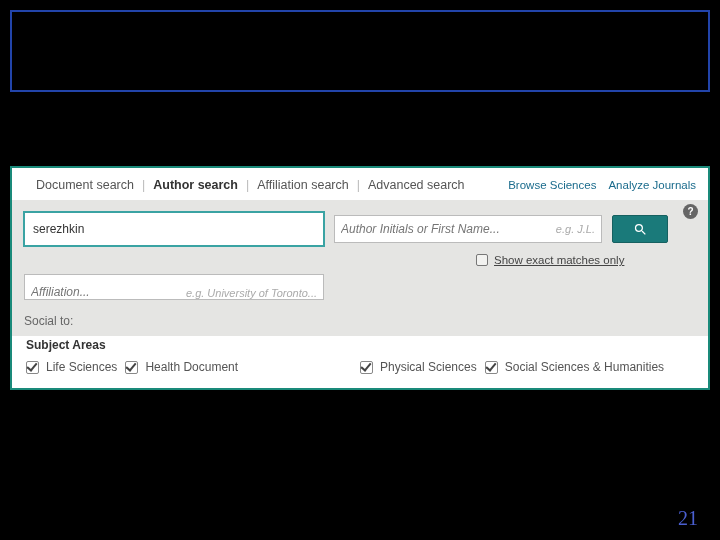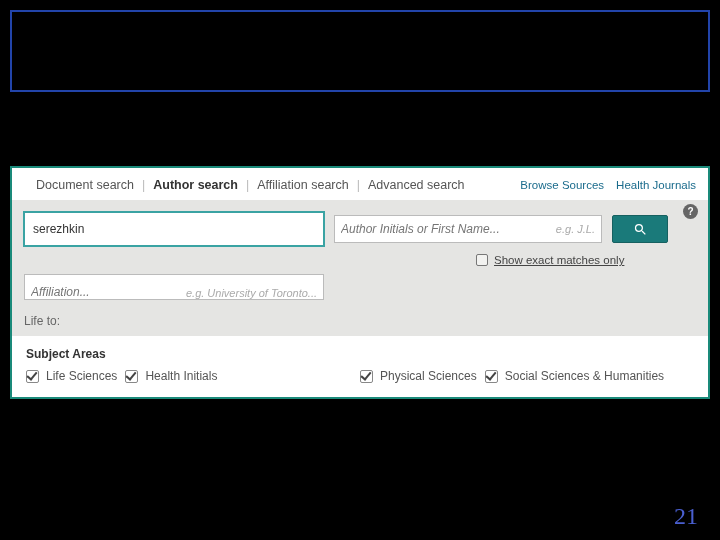--- a/index.html
+++ b/index.html
@@ -170,21 +170,21 @@
     font-style: italic;
     font-size: 11px;
   }
   .limit-row {
     font-size: 12px;
     color: #666;
     margin-top: 14px;
   }
   .subject-area {
     background: #fff;
-    padding: 11px 14px 14px 14px;
+    padding: 2px 14px 14px 14px;
   }
   .sa-title {
     font-size: 12px;
     font-weight: bold;
     color: #333;
     margin-bottom: 8px;
   }
   .sa-grid {
     display: flex;
   }
@@ -219,42 +219,42 @@
     height: 8px;
     border: solid #444;
     border-width: 0 2px 2px 0;
     transform: rotate(40deg);
   }
   .page-num {
     position: absolute;
     right: 22px;
     bottom: 10px;
     color: #4a5fd0;
-    font-size: 24px;
+    font-size: 20px;
     font-family: "Times New Roman", serif;
   }
 </style>
 </head>
 <body>
 
 <div class="top-box"></div>
 
 <div class="panel">
 
   <div class="tabs-row">
     <span class="tab">Document search</span>
     <span class="tab-sep">|</span>
     <span class="tab active">Author search</span>
     <span class="tab-sep">|</span>
     <span class="tab">Affiliation search</span>
     <span class="tab-sep">|</span>
     <span class="tab">Advanced search</span>
     <span class="tabs-spacer"></span>
-    <span class="hlink">Browse Sources</span>
-    <span class="hlink">Health Journals</span>
+    <span class="hlink">Browse Sciences</span>
+    <span class="hlink">Analyze Journals</span>
   </div>
 
   <div class="form-area">
     <div class="help-badge">?</div>
 
     <div class="row1">
       <input class="text-input lastname-input" value="serezhkin" style="">
       <div class="initials-wrap">
         <input class="initials-input" placeholder="Author Initials or First Name..." style="">
         <span class="initials-hint">e.g. J.L.</span>
@@ -269,34 +269,34 @@
     <div class="row-exact">
       <span class="check-sq"></span>
       <span>Show exact matches only</span>
     </div>
 
     <div class="affil-wrap">
       <input class="affil-input" placeholder="Affiliation..." style="">
       <span class="affil-hint">e.g. University of Toronto...</span>
     </div>
 
-    <div class="limit-row">Life to:</div>
+    <div class="limit-row">Social to:</div>
   </div>
 
   <div class="subject-area">
     <div class="sa-title">Subject Areas</div>
     <div class="sa-grid">
       <div class="sa-col">
         <div class="sa-item">
           <span class="chk checked"></span>
           <span>Life Sciences</span>
         </div>
         <div class="sa-item">
           <span class="chk checked"></span>
-          <span>Health Initials</span>
+          <span>Health Document</span>
         </div>
       </div>
       <div class="sa-col">
         <div class="sa-item">
           <span class="chk checked"></span>
           <span>Physical Sciences</span>
         </div>
         <div class="sa-item">
           <span class="chk checked"></span>
           <span>Social Sciences &amp; Humanities</span>

